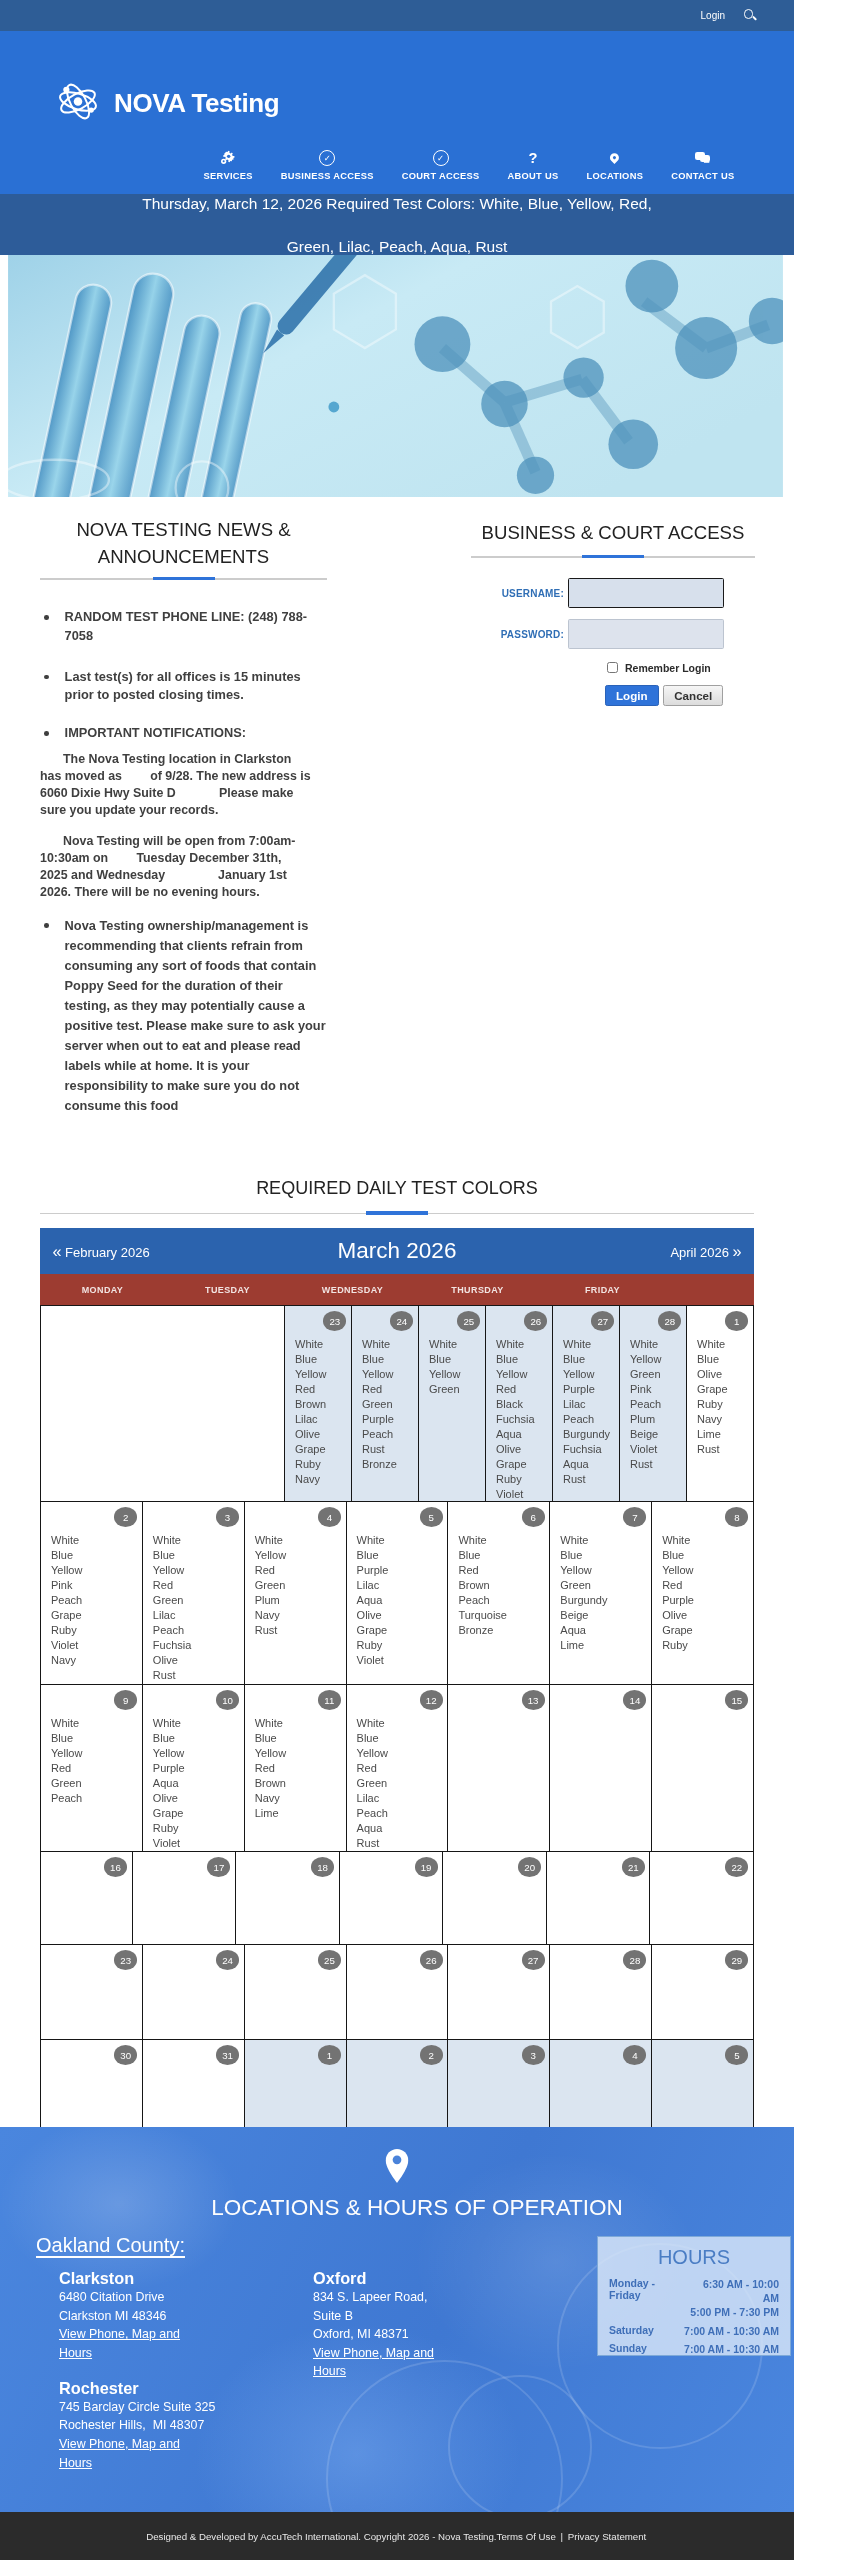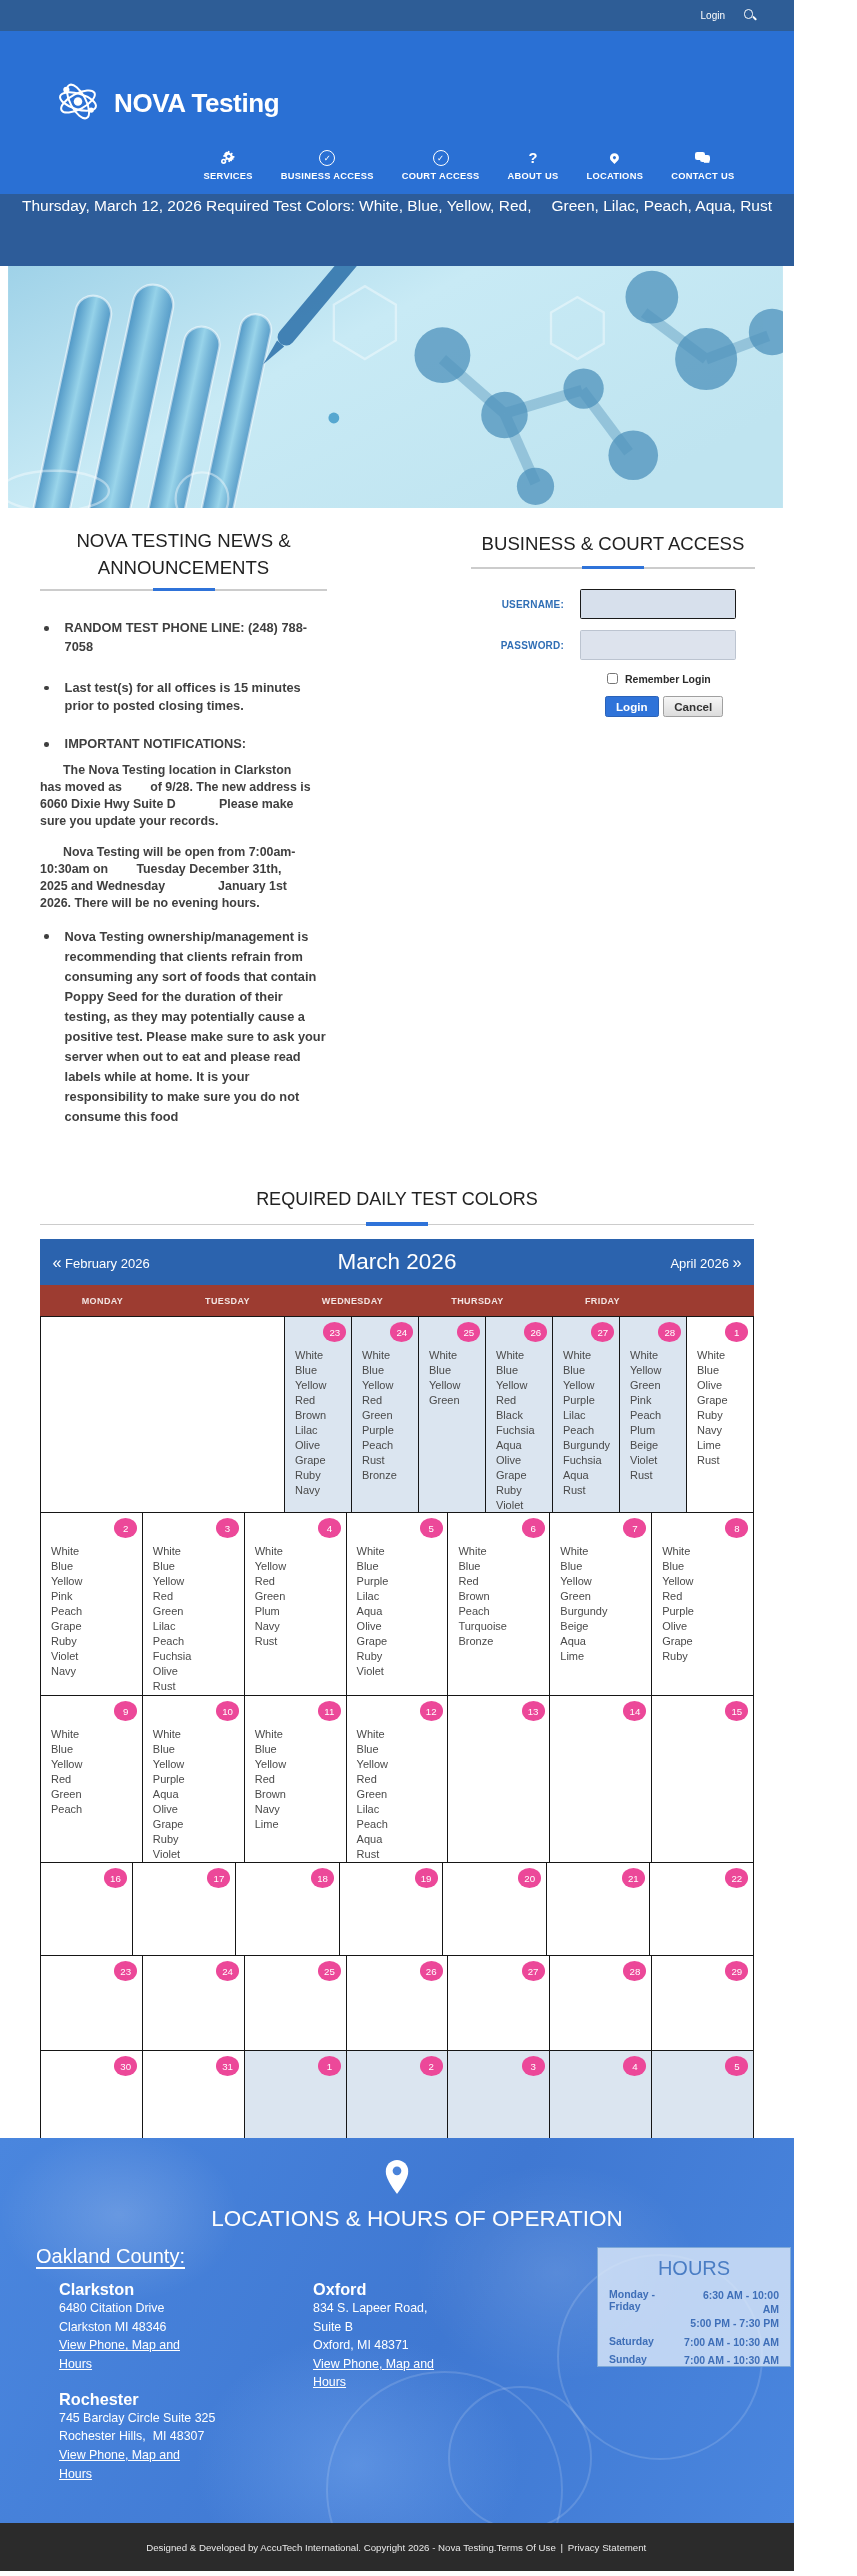--- a/index.html
+++ b/index.html
@@ -20,21 +20,21 @@
   .nav-item .nico{height:17px;display:flex;align-items:center;justify-content:center;}
   .nav-label{font-size:9.3px;font-weight:bold;letter-spacing:0.3px;}
   .circ-check{width:14px;height:14px;border:1.6px solid #fff;border-radius:50%;display:flex;align-items:center;justify-content:center;font-size:8.5px;font-weight:bold;color:#fff;}
   .qmark{font-size:14.7px;font-weight:bold;color:#fff;}
   .pin-small{width:9.3px;height:9.3px;background:#fff;border-radius:50% 50% 50% 0;transform:rotate(-45deg);position:relative;}
   .pin-small::after{content:"";position:absolute;left:3.1px;top:3.1px;width:3.1px;height:3.1px;border-radius:50%;background:#2a70d4;}
   .chat-ic{position:relative;width:15.5px;height:11.6px;}
   .chat-ic::before{content:"";position:absolute;left:0;top:0;width:10px;height:7.8px;background:#fff;border-radius:2.3px;}
   .chat-ic::after{content:"";position:absolute;left:5.4px;top:3.1px;width:9.3px;height:7px;background:#fff;border-radius:2.3px;box-shadow:1.6px 3.1px 0 -2.3px #fff;}
   
-  .banner{height:72px;background:#2d5c99;color:#fff;text-align:center;font-size:15.5px;line-height:23px;display:flex;flex-direction:row;justify-content:center;gap:20px;}
+  .banner{height:61px;background:#2d5c99;color:#fff;text-align:center;font-size:15.5px;line-height:23px;display:flex;flex-direction:column;justify-content:center;gap:20px;}
   
   .hero{margin-left:7.8px;width:775px;height:242px;position:relative;overflow:hidden;}
   
   .main{height:655px;position:relative;background:#fff;}
   .sec-title{font-size:18.6px;color:#222;text-align:center;line-height:27px;}
   .divider{position:relative;height:3.9px;}
   .divider .bar{position:absolute;left:0;right:0;top:1.6px;height:1.6px;background:#cccccc;}
   .divider .accent{position:absolute;left:50%;margin-left:-31px;top:0;width:62px;height:3.9px;background:#2f73d9;}
   .news-col{position:absolute;left:40px;top:18.6px;width:287px;}
   .news-col .divider{margin-top:7px;}
@@ -42,21 +42,21 @@
   .bullet{display:flex;gap:16px;color:#3f3f3f;font-weight:bold;font-size:12.8px;line-height:18.6px;}
   .bullet .dot{width:4.7px;height:4.7px;border-radius:50%;background:#3f3f3f;margin-top:7px;flex:0 0 4.7px;margin-left:3.9px;}
   .para{color:#3f3f3f;font-weight:bold;font-size:12.4px;line-height:17px;}
   .para .pline{white-space:pre-wrap;}
   .para .pline:first-child{text-indent:23px;}
   .bullet.poppy{line-height:20px;}
   
   .login-col{position:absolute;left:471px;top:22px;width:284px;}
   .login-col .divider{margin-top:8.5px;}
   .form-row{display:flex;align-items:center;margin-top:11px;}
-  .form-label{width:93px;text-align:right;color:#2f6eb5;font-weight:bold;font-size:10px;letter-spacing:0.2px;padding-right:16px;}
+  .form-label{width:93px;text-align:right;color:#2f6eb5;font-weight:bold;font-size:10px;letter-spacing:0.2px;padding-right:4px;}
   .tinput{width:150px;height:26px;border-radius:1.6px;}
   .tinput.focused{background:#d7e0ec;border:1.6px solid #1a1a1a;}
   .tinput.normal{background:#dde3ed;border:0.8px solid #bcc4d0;}
   .remember-row{display:flex;align-items:center;gap:7px;margin:12.4px 0 0 136px;}
   .remember-row input{width:11px;height:11px;margin:0;}
   .remember-label{font-size:10.5px;font-weight:bold;color:#2b2b2b;}
   .btn-row{display:flex;gap:4.7px;margin:11px 0 0 134px;}
   .btn{font-size:11.6px;font-weight:bold;padding:3.1px 10px;border-radius:2.3px;cursor:pointer;}
   .btn.primary{background:#2f73d9;border:0.8px solid #2a62b8;color:#fff;}
   .btn.secondary{background:linear-gradient(#f6f6f6,#dcdcdc);border:0.8px solid #a0a0a0;color:#333;}
@@ -80,21 +80,21 @@
   .cal-cell.other{background:#dbe5f0;}
   .cal-cell.lead{flex:0 0 247px;background:#fff;}
   .cal-row.narrow .cal-cell{flex:0 0 66px;}
   .cal-row.narrow .cal-cell.lead{flex:1;}
   .cal-row:nth-child(1){height:195px;}
   .cal-row:nth-child(2){height:182px;}
   .cal-row:nth-child(3){height:166px;}
   .cal-row:nth-child(4){height:92px;gap:12px;}
   .cal-row:nth-child(5){height:94px;}
   .cal-row:nth-child(6){height:92px;}
-  .badge{position:absolute;top:5.4px;right:4.7px;width:23px;height:19.4px;background:#ec4899;border-radius:50%;color:#fff;font-size:9.7px;display:flex;align-items:center;justify-content:center;}
+  .badge{position:absolute;top:5.4px;right:4.7px;width:23px;height:19.4px;background:#737373;border-radius:50%;color:#fff;font-size:9.7px;display:flex;align-items:center;justify-content:center;}
   .colors{margin-top:31px;padding-left:10px;}
   .color-line{font-size:11px;color:#4a4a4a;line-height:15px;}
   
   .footer{height:385px;background:#4a83da;position:relative;overflow:hidden;color:#fff;}
   .footer .bg{position:absolute;inset:0;
     background:
       radial-gradient(171px 124px at 15% 20%, rgba(255,255,255,0.18), rgba(255,255,255,0) 70%),
       radial-gradient(202px 155px at 70% 35%, rgba(255,255,255,0.12), rgba(255,255,255,0) 70%),
       radial-gradient(233px 186px at 45% 85%, rgba(120,170,240,0.5), rgba(255,255,255,0) 70%),
       linear-gradient(115deg,#4a86de 0%, #3f78d2 55%, #4a86de 100%);}

